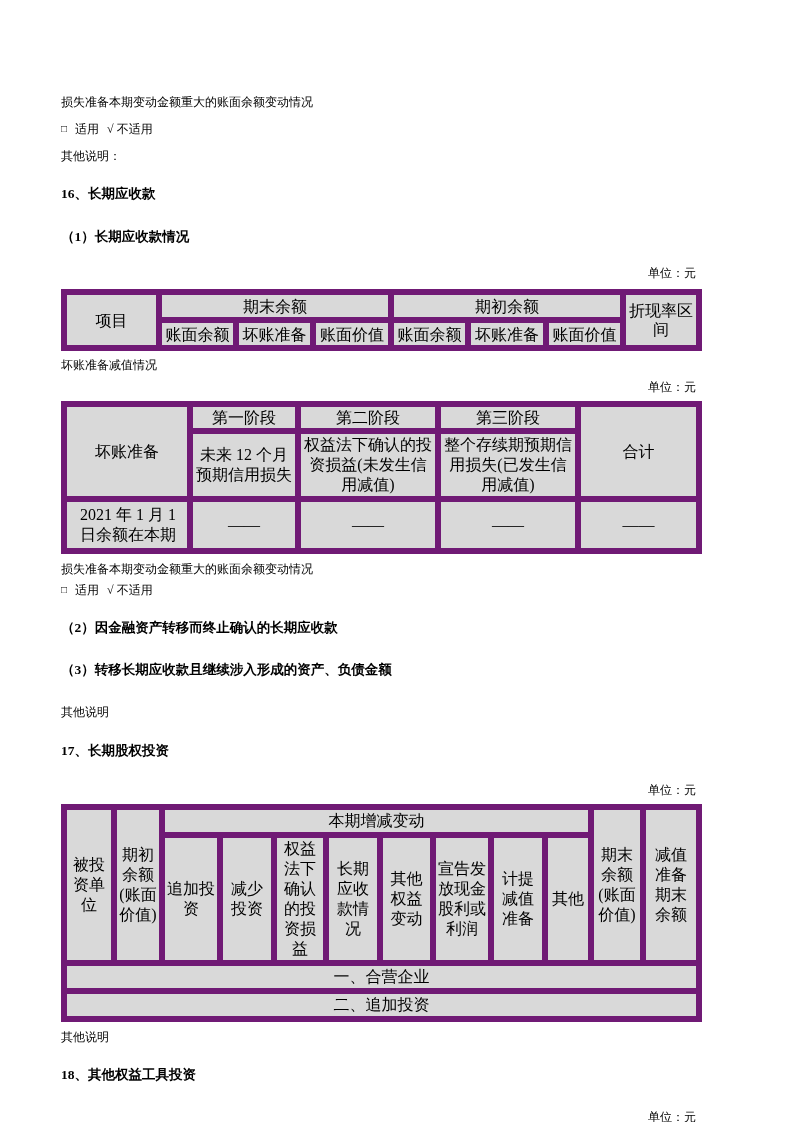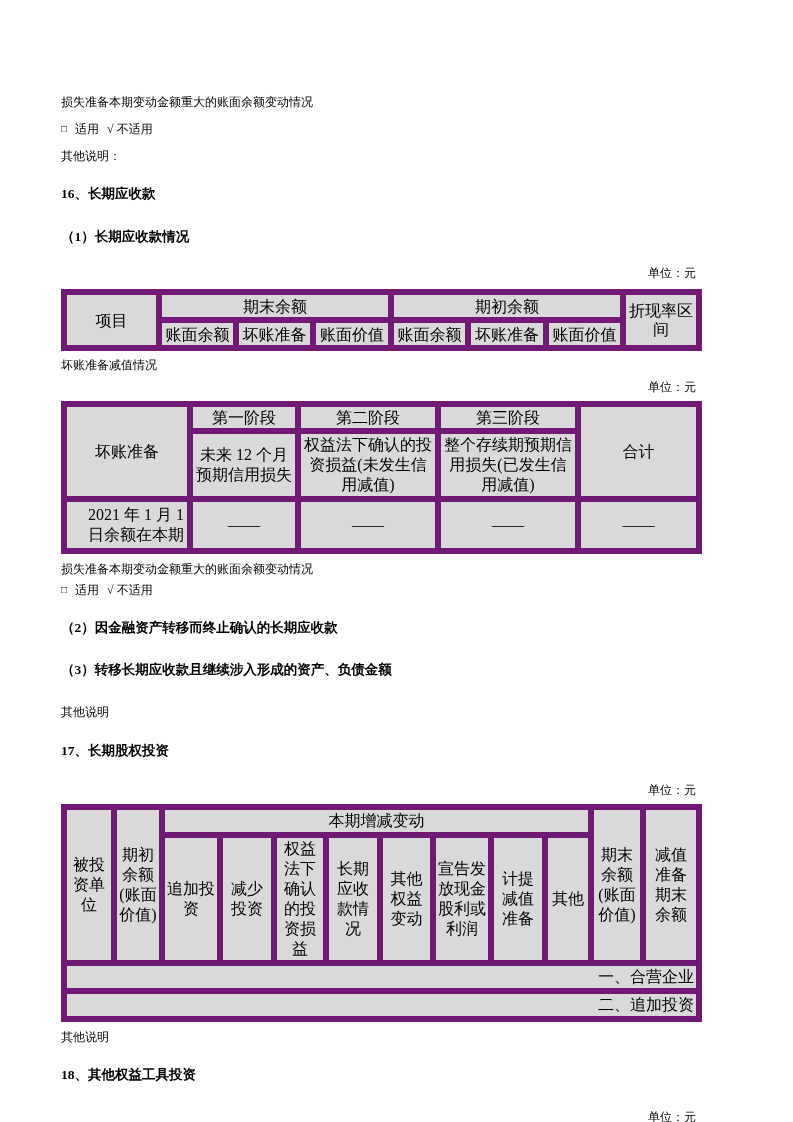--- a/index.html
+++ b/index.html
@@ -15,21 +15,21 @@
   .unit{font-size:12px;line-height:14px;text-align:right;margin:0;}
   .cb{font-size:10px;display:inline-block;transform:translateY(-1px);}
   .ck{font-size:12px;}
   .sp{display:inline-block;width:8px;}
   table{border-collapse:collapse;width:635px;table-layout:fixed;border:2px solid #1f1f1f;}
   td{
     border:6px solid #701a75;background:#d9d9d9;text-align:center;
     font-size:16px;line-height:19px;padding:1px 3px;vertical-align:middle;
     word-break:break-all;
   }
-  td.left{text-align:right;padding-left:5px;}
+  td.left{text-align:center;padding-left:5px;}
   .tbl1 tr{height:28px;}
   .tbl2 .r1{height:24px;}
   .tbl2 .r2{height:44px;}
   .tbl2 .r2 td{line-height:20px;margin-left:32px;}
   .tbl2 .r3{height:52px;}
   .tbl2 .r3 td{line-height:20px;}
   .tbl3 td{line-height:20px;padding:1px 2px;}
   .tbl3 .r1{height:24px;}
   .tbl3 .r2{height:68px;}
   .tbl3 .r3{height:26px;margin-top:46px;}

